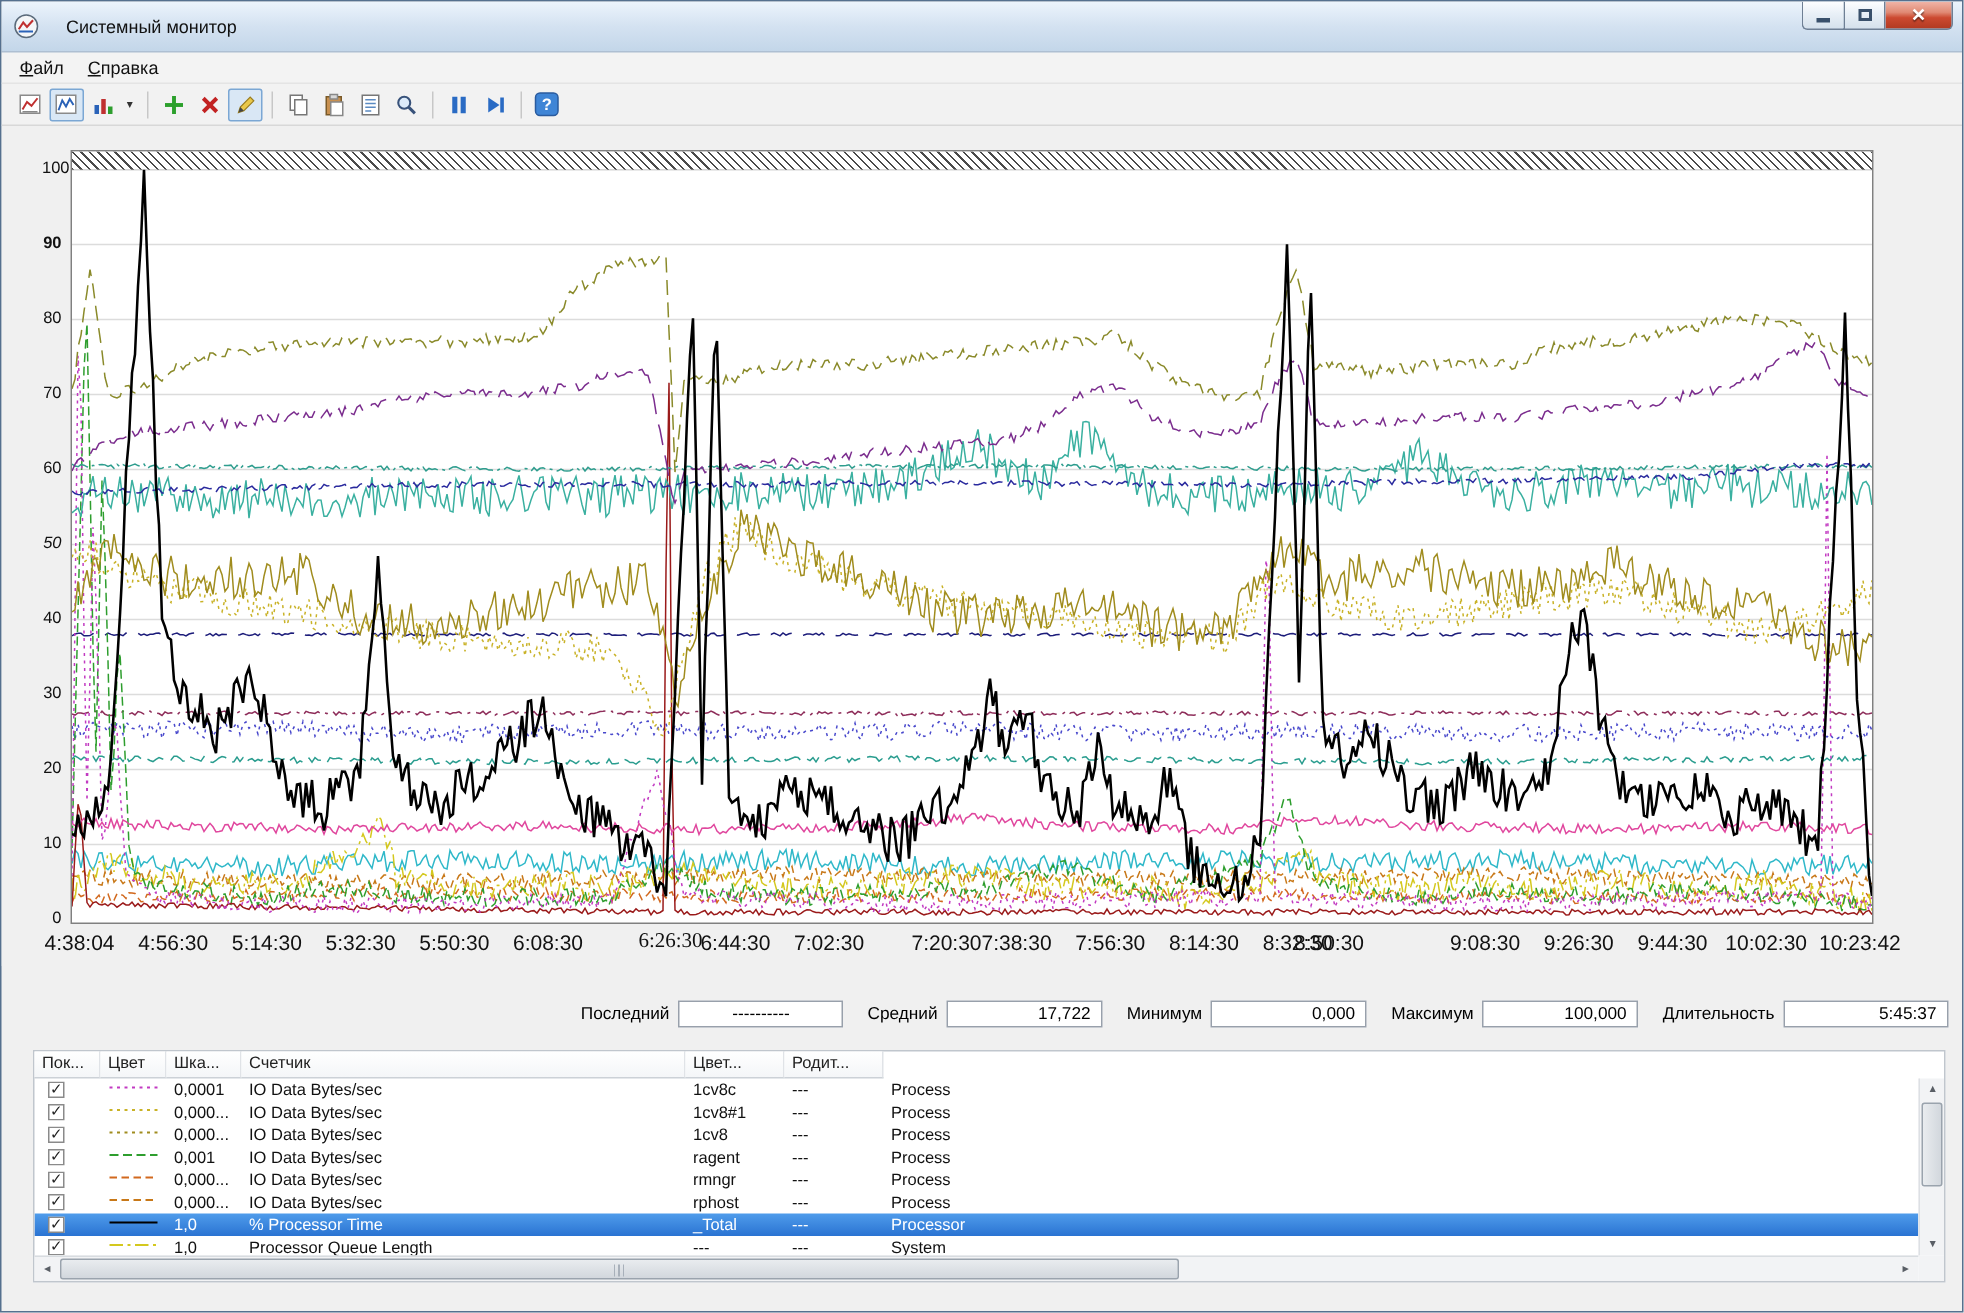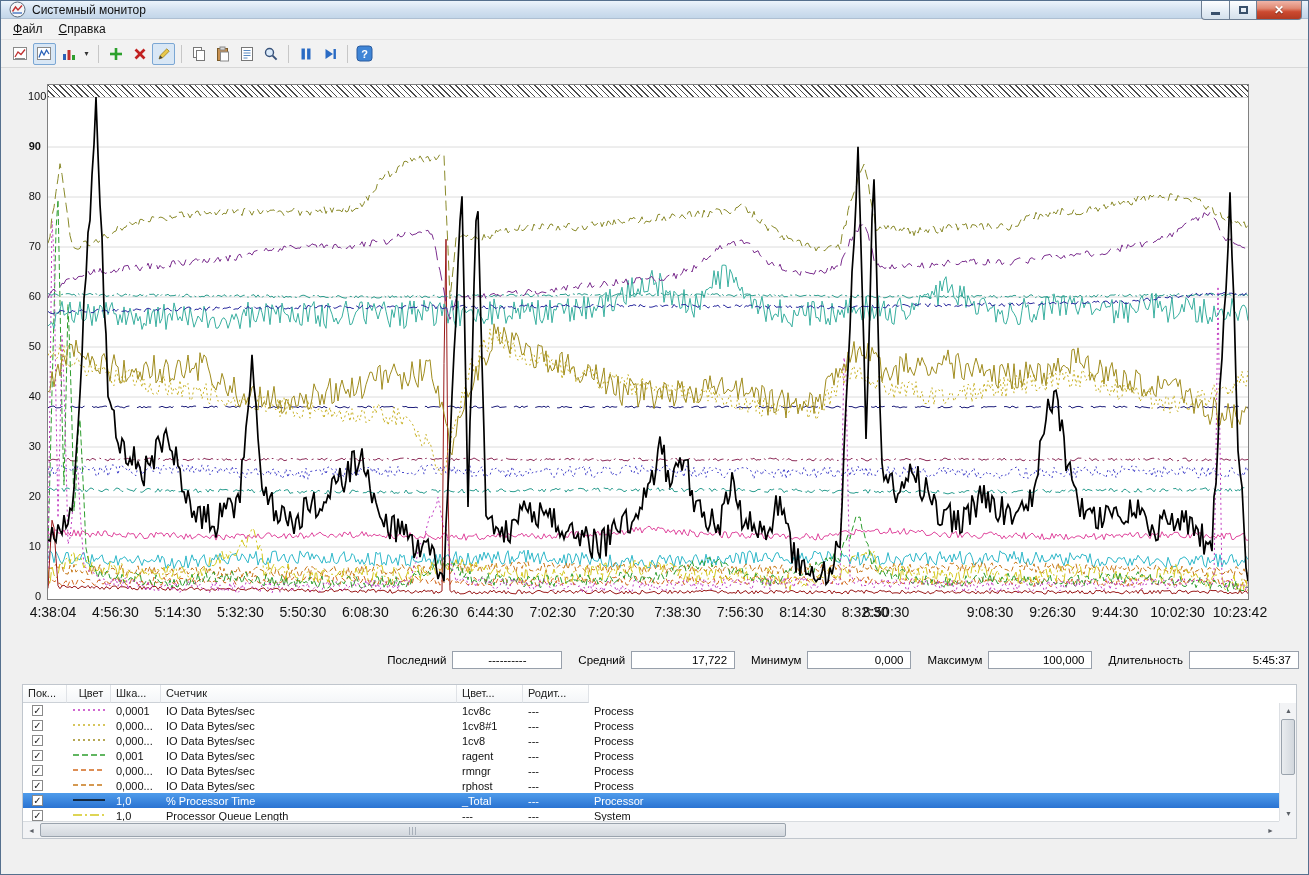--- a/index.html
+++ b/index.html
@@ -1,21 +1,21 @@
 <!DOCTYPE html>
 <html><head>
 <meta charset="utf-8">
 <style>
   *{box-sizing:border-box;margin:0;padding:0;}
   html,body{width:1309px;height:875px;}
   body{font-family:"Liberation Sans",sans-serif;background:#fff;}
   .window{width:1309px;height:875px;border:1px solid #55708e;background:#f0f0f0;position:relative;overflow:hidden;}
 
   
-  .titlebar{height:18px;background:linear-gradient(#ecf4fc,#d4e2f1 50%,#c3d6e9);display:flex;align-items:center;padding:0 6px;position:relative;border-bottom:1px solid #aebfd2;}
+  .titlebar{height:34px;background:linear-gradient(#ecf4fc,#d4e2f1 50%,#c3d6e9);display:flex;align-items:center;padding:0 6px;position:relative;border-bottom:1px solid #aebfd2;gap:12px;}
   .app-icon{width:17px;height:17px;margin:0 6px 0 2px;display:inline-flex;}
   .title{font-size:12px;color:#111;}
   .win-controls{position:absolute;top:0;right:6px;display:flex;}
   .winbtn{height:19px;border:1px solid #6e7f94;border-top:none;display:flex;align-items:center;justify-content:center;cursor:default;}
   .winbtn.min{width:29px;border-radius:0 0 0 4px;background:linear-gradient(#fdfeff,#e9f0f7 45%,#d5e1ec);}
   .winbtn.max{width:27px;border-left:none;background:linear-gradient(#fdfeff,#e9f0f7 45%,#d5e1ec);}
   .winbtn.close{width:45px;border-left:none;border-radius:0 0 4px 0;background:linear-gradient(#f0b5a8,#e08a74 40%,#cc4a30 60%,#b23a22);}
   .gmin{width:9px;height:3px;background:#39506b;margin-top:7px;}
   .gmax{width:9px;height:8px;border:2px solid #39506b;}
   .gclose{color:#fff;font-size:12px;font-weight:bold;text-shadow:0 1px 1px rgba(0,0,0,.45);}
@@ -190,21 +190,21 @@
       </div>
     </div>
 
   <div class="chart-region">
     <div id="ylabels">
         <div class="ylabel" style="top: 21px; padding-left: 27px;">100</div>
         <div class="ylabel" style="top: 71px; font-weight: bold;">90</div>
         <div class="ylabel" style="top: 121px;">80</div>
         <div class="ylabel" style="top: 171px;">70</div>
         <div class="ylabel" style="top: 221px;">60</div>
-        <div class="ylabel" style="top: 271px;">50</div>
+        <div class="ylabel" style="top: 271px; font-style: italic;">50</div>
         <div class="ylabel" style="top: 321px;">40</div>
         <div class="ylabel" style="top: 371px;">30</div>
         <div class="ylabel" style="top: 421px;">20</div>
         <div class="ylabel" style="top: 471px;">10</div>
         <div class="ylabel" style="top: 521px;">0</div>
       </div>
     <div class="plot">
       <svg id="chart-svg" width="1200" height="512">
           <line x1="0" y1="462" x2="1200" y2="462" stroke="#dcdcdc"></line>
           <line x1="0" y1="412" x2="1200" y2="412" stroke="#dcdcdc"></line>
@@ -239,24 +239,24 @@
         </svg>
       <div class="hatch"></div>
     </div>
     <div id="xlabels">
         <div class="xlabel" style="left: 20px;">4:38:04</div>
         <div class="xlabel" style="left: 82.47px;">4:56:30</div>
         <div class="xlabel" style="left: 144.94px;">5:14:30</div>
         <div class="xlabel" style="left: 207.41px;">5:32:30</div>
         <div class="xlabel" style="left: 269.88px;">5:50:30</div>
         <div class="xlabel" style="left: 332.35px;">6:08:30</div>
-        <div class="xlabel" style="left: 402px;">6:26:30</div>
+        <div class="xlabel" style="left: 414px; font-family: Liberation Serif, serif;">6:26:30</div>
         <div class="xlabel" style="left: 457.29px;">6:44:30</div>
         <div class="xlabel" style="left: 519.76px;">7:02:30</div>
-        <div class="xlabel" style="left: 578px; text-align: center;">7:20:30</div>
+        <div class="xlabel" style="left: 598px; text-align: center;">7:20:30</div>
         <div class="xlabel" style="left: 644.7px;">7:38:30</div>
         <div class="xlabel" style="left: 707.17px;">7:56:30</div>
         <div class="xlabel" style="left: 769.64px;">8:14:30</div>
         <div class="xlabel" style="left: 832.11px;">8:32:30</div>
         <div class="xlabel" style="left: 853px;">8:50:30</div>
         <div class="xlabel" style="left: 957.05px;">9:08:30</div>
         <div class="xlabel" style="left: 1019.52px;">9:26:30</div>
         <div class="xlabel" style="left: 1081.99px;">9:44:30</div>
         <div class="xlabel" style="left: 1144.46px;">10:02:30</div>
         <div class="xlabel" style="left: 1206.93px;">10:23:42</div>
@@ -272,21 +272,21 @@
     <span class="stat-box w104">0,000</span>
     <span class="stat-label">Максимум</span>
     <span class="stat-box w104">100,000</span>
     <span class="stat-label">Длительность</span>
     <span class="stat-box w110">5:45:37</span>
   </div>
 
   <div class="counter-table">
     <div class="thead" id="thead">
         <div class="th" style="width: 44px;">Пок...</div>
-        <div class="th" style="width: 44px; text-align: center;">Цвет</div>
+        <div class="th" style="width: 44px;">Цвет</div>
         <div class="th" style="width: 50px;">Шка...</div>
         <div class="th" style="width: 296px;">Счетчик</div>
         <div class="th" style="width: 66px;">Цвет...</div>
         <div class="th" style="width: 66px;">Родит...</div>
       </div>
     <div class="tbody" id="tbody">
         <div class="trow">
           <div class="cell c-show" style="width: 44px;">
             <span class="cb">✓</span>
           </div>

